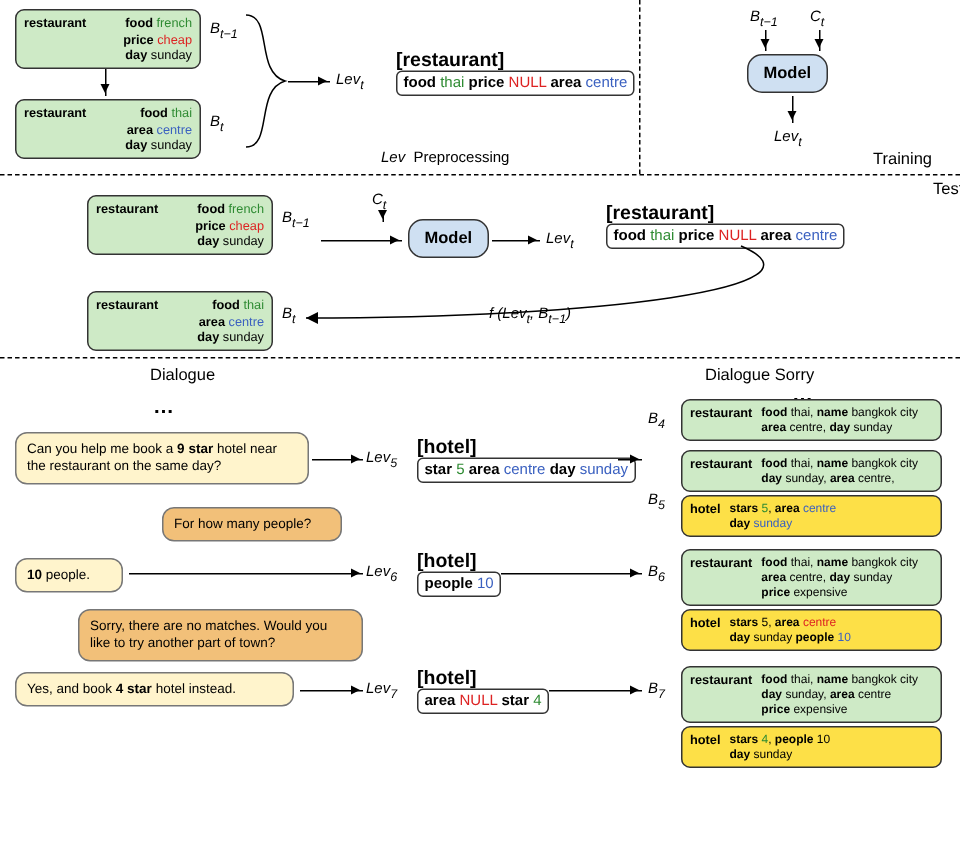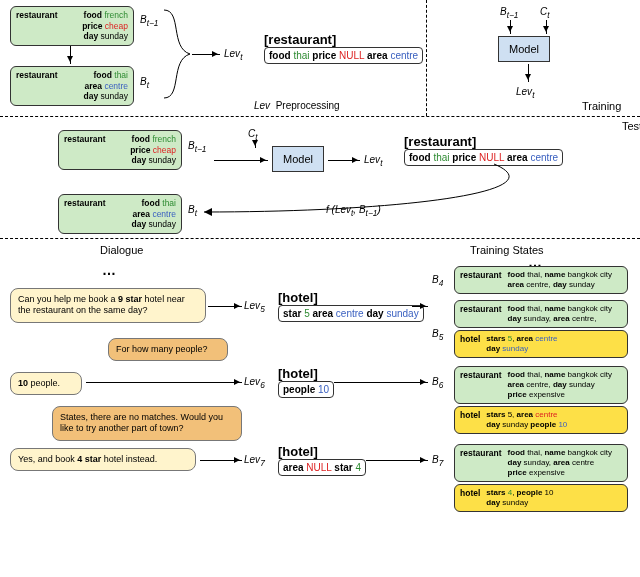--- a/index.html
+++ b/index.html
@@ -15,21 +15,21 @@
   .state-grey  { background: #fde047; }
 
   .val-green  { color: #2e8b32; }
   .val-red    { color: #d22; }
   .val-blue   { color: #3a60c0; }
   .val-black  { color: #000; }
 
   .lev-header { font-size: 13px; font-weight: bold; text-align: left; }
   .lev-box    { border: 1px solid #333; border-radius: 4px; background: #fff; padding: 2px 4px; font-size: 10px; white-space: nowrap; }
 
-  .model-box  { border: 1px solid #333; border-radius: 0; background: #cfe0f2; padding: 6px 10px; font-size: 11px; }
+  .model-box  { border: 1px solid #333; border-radius: 10px; background: #cfe0f2; padding: 6px 10px; font-size: 11px; font-weight: bold; }
 
   .bubble { border: 1px solid #777; border-radius: 8px; padding: 5px 7px; font-size: 9px; line-height: 1.25; }
   .bubble-user { background: #fff4cc; }
   .bubble-sys  { background: #f2c079; }
 
   .label-sm { font-style: italic; font-size: 10px; }
   .label-reg { font-size: 10px; }
   .section-label { font-size: 11px; }
 
   .hr-dashed { border: none; border-top: 1.5px dashed #000; margin: 0; }
@@ -178,21 +178,21 @@
           <span></span>
           <span style="margin-left:auto;"><span class="slot">day</span> <span class="val-black">sunday</span></span>
         </div>
     </div>
   </div>
   <div class="abs label-sm" style="left:188px; top:204px;"><span>B</span><sub>t</sub></div>
 
   <hr class="abs hr-dashed" style="left:0; top:238px; width:640px;">
 
   <div class="abs section-label" style="left:100px; top:244px;">Dialogue</div>
-  <div class="abs section-label" style="left:470px; top:244px;">Training States</div>
+  <div class="abs section-label" style="left:470px; top:244px;">Dialogue Sorry</div>
 
   <div class="abs dots" style="left:102px; top:262px;">…</div>
   <div class="abs dots" style="left:528px; top:254px;">…</div>
 
   <div class="abs label-sm" style="left:432px; top:274px;"><span>B</span><sub>4</sub></div>
   <div class="abs state-box state-green" style="left:454px; top:266px; width:174px; padding:3px 5px;">
     <div style="display:flex; gap:6px;">
         <b>restaurant</b>
     <span style="font-size:8px;"><b>food</b> thai, <b>name</b> bangkok city<br><b>area</b> centre, <b>day</b> sunday</span>
       </div>
@@ -241,21 +241,21 @@
     <span style="font-size:8px;"><b>food</b> thai, <b>name</b> bangkok city<br><b>area</b> centre, <b>day</b> sunday<br><b>price</b> expensive</span>
       </div>
   </div>
   <div class="abs state-box state-grey" style="left:454px; top:406px; width:174px; padding:3px 5px;">
     <div style="display:flex; gap:6px;">
         <b>hotel</b>
     <span style="font-size:8px;"><b>stars</b> 5, <b>area</b> <span class="val-red">centre</span><br><b>day</b> sunday <b>people</b> <span class="val-blue">10</span></span>
       </div>
   </div>
 
-  <div class="abs bubble bubble-sys" style="left:52px; top:406px; width:190px;">States, there are no matches. Would you like to try another part of town?</div>
+  <div class="abs bubble bubble-sys" style="left:52px; top:406px; width:190px;">Sorry, there are no matches. Would you like to try another part of town?</div>
 
   <div class="abs bubble bubble-user" style="left:10px; top:448px; width:186px;">Yes, and book <b>4 star</b> hotel instead.</div>
   <div class="arrow abs" style="left:200px; top:460px; width:42px;"></div>
   <div class="abs label-sm" style="left:244px; top:454px;"><span>Lev</span><sub>7</sub></div>
   <div class="abs" style="left:278px; top:444px;">
     <div class="lev-header">[hotel]</div>
     <div class="lev-box"><b>area</b> <span class="val-red">NULL</span> <b>star</b> <span class="val-green">4</span></div>
   </div>
   <div class="arrow abs" style="left:366px; top:460px; width:62px;"></div>
   <div class="abs label-sm" style="left:432px; top:454px;"><span>B</span><sub>7</sub></div>

